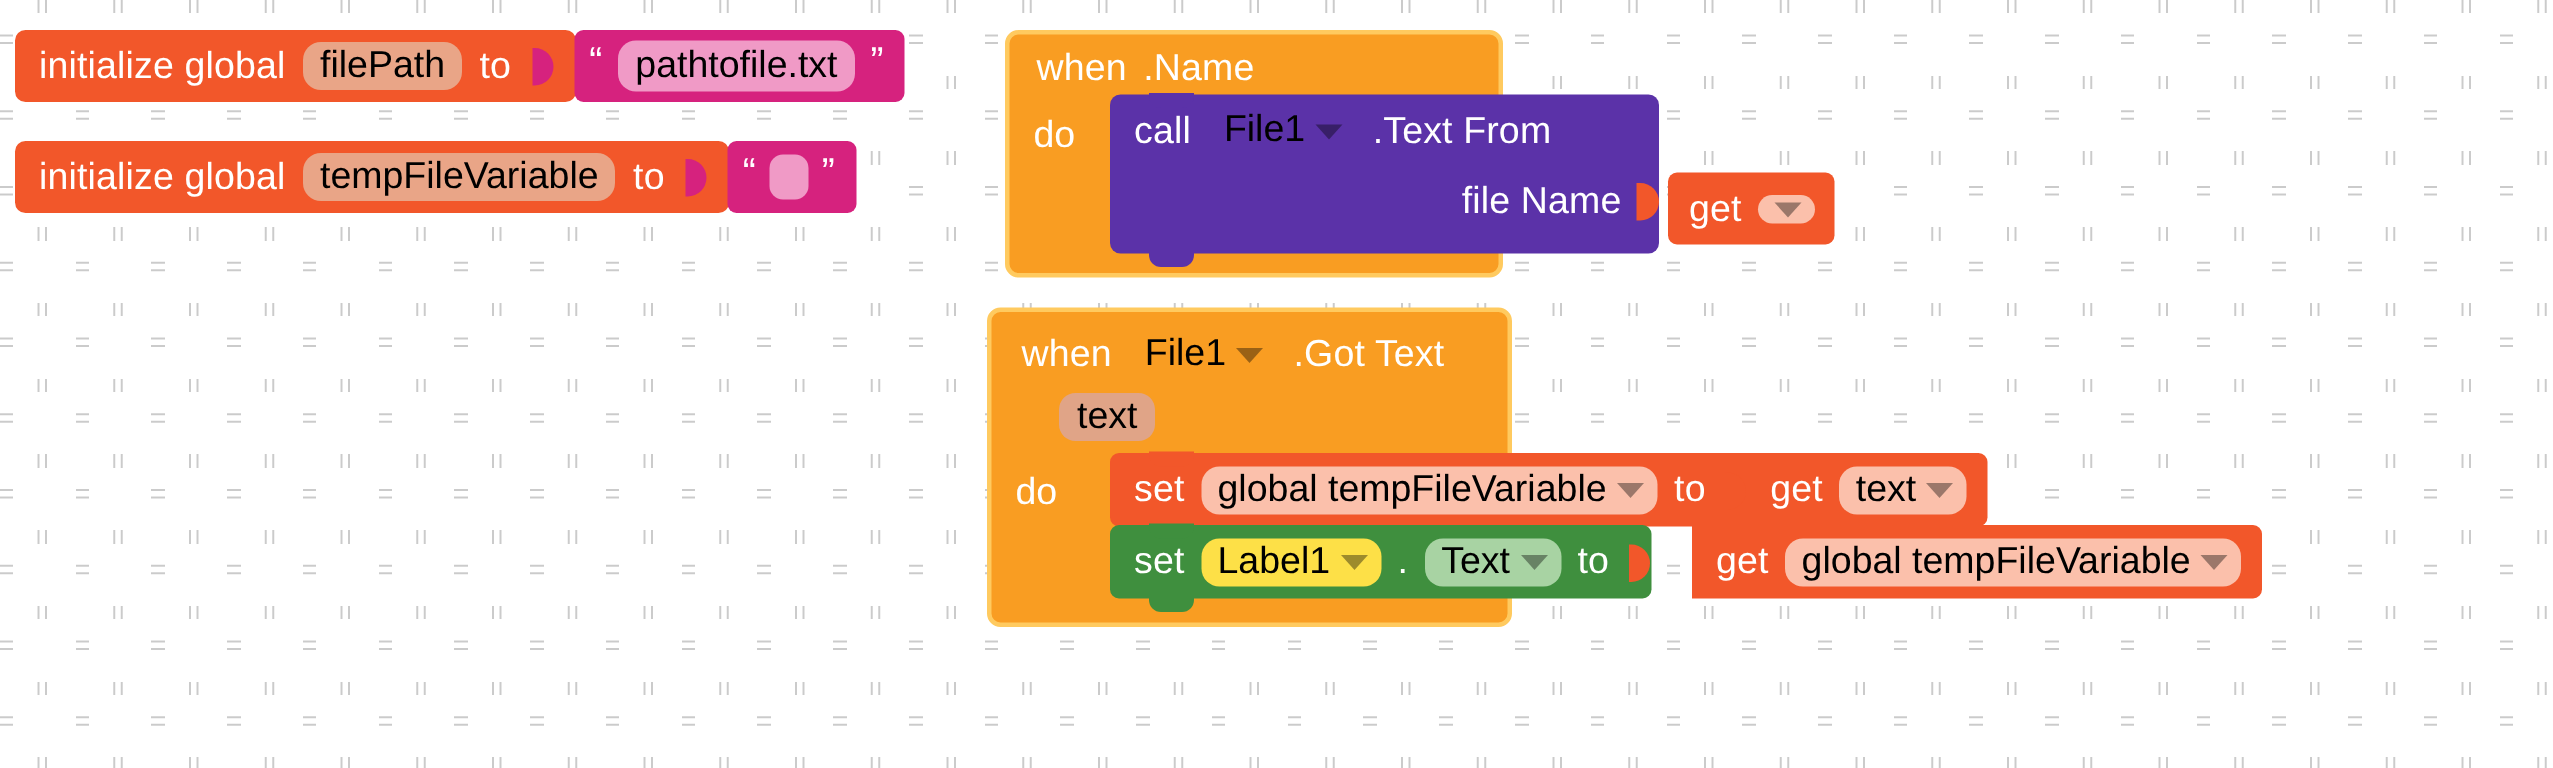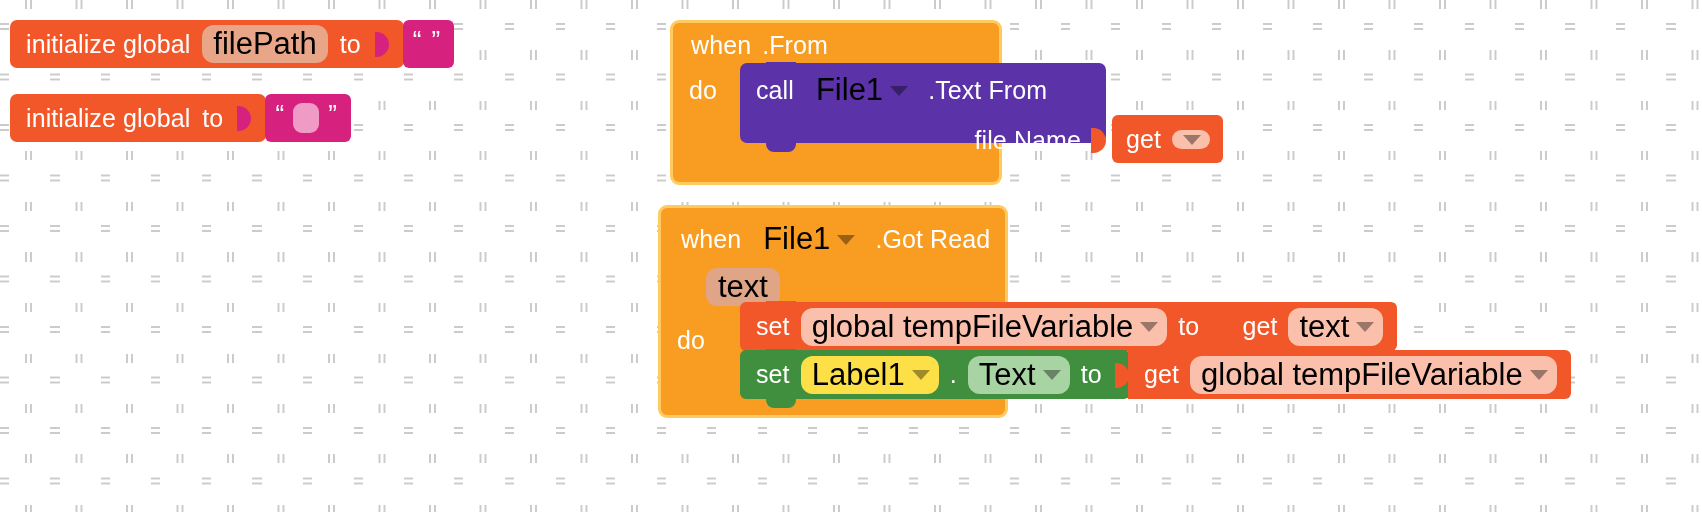--- a/index.html
+++ b/index.html
@@ -55,21 +55,21 @@
     line-height:1;
     white-space:nowrap;
     letter-spacing:.1px;
   }
 
   
   .field {
     display:inline-flex; align-items:center; gap:7px;
     border-radius:12px;
     padding:3px 9px 4px 11px;
-    font-size:31px; line-height:1; color:#000;
+    font-size:25px; line-height:1; color:#000;
     white-space:nowrap;
   }
   .field.noarrow { padding-right:11px; }
 
   .caret {
     width:0;height:0;
     border-left:9px solid transparent;
     border-right:9px solid transparent;
     border-top:10px solid rgba(0,0,0,.38);
     display:inline-block;
@@ -135,52 +135,54 @@
     <div class="initblk c-var" style="display:flex;align-items:center;height:48px;border-radius:7px;">
       <span class="lbl">initialize global</span>
       <span class="field noarrow">filePath</span>
       <span class="lbl">to</span>
       <span class="socket">
         <i style="position:absolute;left:2px;top:12px;width:14px;height:25px;border-radius:0 13px 13px 0;background:#d6227e;"></i>
       </span>
     </div>
     <div class="valblk c-text" style="margin-left:-1px;padding:0 14px 0 10px;gap:10px;">
       <span class="lbl" style="font-size:26px;position:relative;top:-4px;">“</span>
+      <span class="field" style="padding:4px 12px 5px 12px;">pathtofile.txt</span>
       <span class="lbl" style="font-size:26px;position:relative;top:-4px;">”</span>
     </div>
   </div>
 
   <div class="blk" id="b-init-tempvar">
     <div class="initblk c-var" style="display:flex;align-items:center;height:48px;border-radius:7px;">
       <span class="lbl">initialize global</span>
+      <span class="field noarrow">tempFileVariable</span>
       <span class="lbl">to</span>
       <span class="socket">
         <i style="position:absolute;left:2px;top:12px;width:14px;height:25px;border-radius:0 13px 13px 0;background:#d6227e;"></i>
       </span>
     </div>
     <div class="valblk c-text" style="margin-left:-1px;padding:0 14px 0 10px;gap:9px;">
       <span class="lbl" style="font-size:26px;position:relative;top:-4px;">“</span>
       <span class="field" style="padding:0;width:26px;height:30px;border-radius:9px;"></span>
       <span class="lbl" style="font-size:26px;position:relative;top:-4px;">”</span>
     </div>
   </div>
 
   <div class="eventblk" id="b-when-click" style="width:332px;height:165px;">
 
     <div class="row" style="padding:4px 0 0 18px;gap:11px;">
       <span class="lbl">when</span>
-      <span class="lbl">.From</span>
+      <span class="lbl">.Name</span>
     </div>
 
     <div class="arm" style="margin-top:4px;">
       <span class="arm-label">do</span>
     </div>
   </div>
 
-  <div style="position:absolute;left:740px;top:63px;width:366px;height:80px;background:#5b32a8;border-radius:7px;">
+  <div style="position:absolute;left:740px;top:63px;width:366px;height:106px;background:#5b32a8;border-radius:7px;">
     <i style="position:absolute;left:26px;top:-1px;width:30px;height:10px;background:#5b32a8;border-radius:0 0 8px 8px;"></i>
     <i style="position:absolute;left:26px;bottom:-9px;width:30px;height:10px;background:#5b32a8;border-radius:0 0 8px 8px;"></i>
 
     <div class="row" style="padding:8px 0 0 16px;gap:11px;">
       <span class="lbl">call</span>
       <span class="field">
         <span>File1</span>
         <i class="caret"></i>
       </span>
       <span class="lbl">.Text From</span>
@@ -202,21 +204,21 @@
   </div>
 
   <div class="eventblk" id="b-when-gottext" style="width:350px;height:213px;">
 
     <div class="row" style="padding:6px 0 0 20px;gap:11px;">
       <span class="lbl">when</span>
       <span class="field">
         <span>File1</span>
         <i class="caret"></i>
       </span>
-      <span class="lbl">.Got Read</span>
+      <span class="lbl">.Got Text</span>
     </div>
 
     <div class="row" style="padding:10px 0 0 45px;">
       <span class="field" style="background:#e0a487;border-radius:11px;padding:3px 12px 4px 12px;">text</span>
     </div>
 
     <div class="arm" style="margin-top:20px;">
       <span class="arm-label" style="padding-top:0;">do</span>
     </div>
   </div>

